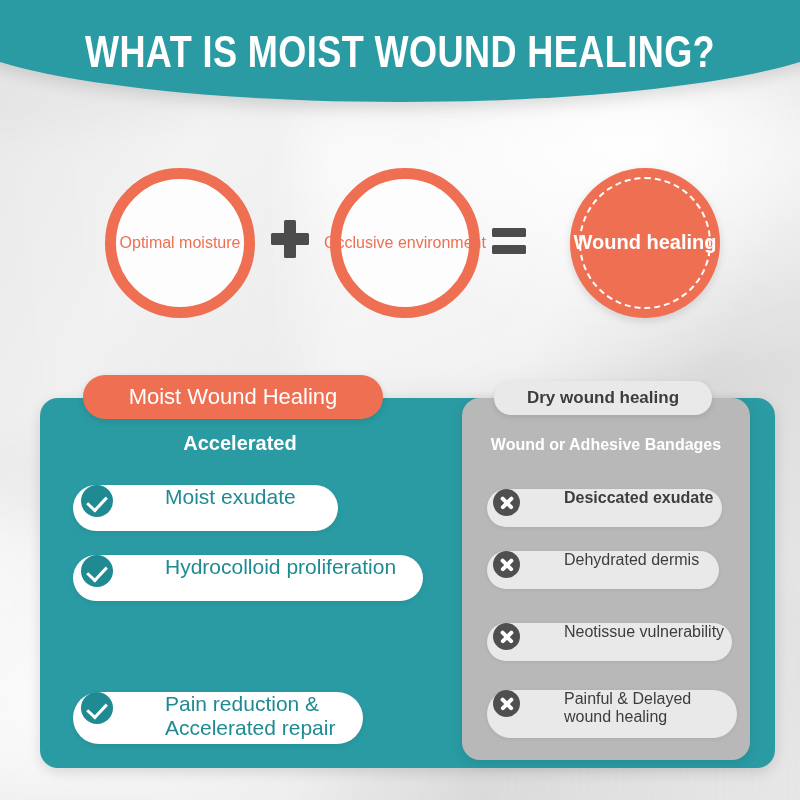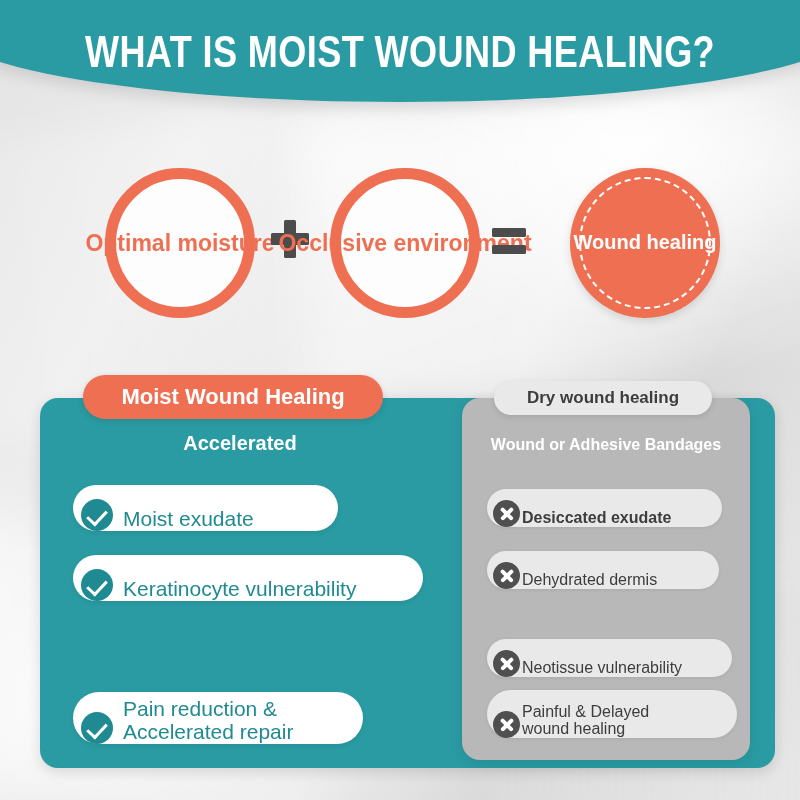--- a/index.html
+++ b/index.html
@@ -95,22 +95,22 @@
     justify-content: center;
     text-align: center;
     box-sizing: border-box;
   }
   .circle-outline {
     background: #fdfdfd;
     border: 11px solid #ef6f52;
   }
   .circle-outline .circle-label {
     color: #ef6f52;
-    font-size: 23px;
-    font-weight: bold;
+    font-size: 16px;
+    font-weight: normal;
     line-height: 1.14;
     white-space: nowrap;
   }
   .circle-1 { left: 105px; top: 0; }
   .circle-2 { left: 330px; top: 0; }
   .circle-3 {
     left: 570px; top: 0;
     background: #ef6f52;
     box-shadow: 0 3px 9px rgba(0,0,0,0.13);
   }
@@ -195,21 +195,21 @@
     box-sizing: border-box;
   }
   .pill-moist {
     left: 83px;
     top: 375px;
     width: 300px;
     height: 44px;
     background: #ef6f52;
     color: #ffffff;
     font-size: 22px;
-    font-weight: bold;
+    font-weight: normal;
     box-shadow: 0 2px 7px rgba(0,0,0,0.12);
   }
   .pill-dry {
     left: 494px;
     top: 381px;
     width: 218px;
     height: 34px;
     background: #e9e9e9;
     color: #3d3d3d;
     font-size: 17px;
@@ -232,22 +232,23 @@
   .sub-dry {
     left: 462px; top: 436px;
     width: 288px;
     font-size: 16px;
   }
 
   
   .item {
     position: absolute;
     display: flex;
-    align-items: flex-end;
+    align-items: flex-start;
     box-sizing: border-box;
+    gap: 42px;
   }
 
   .item-good {
     left: 73px;
     background: #ffffff;
     border-radius: 26px;
     height: 46px;
     padding-left: 8px;
     box-shadow: 0 2px 5px rgba(0,0,0,0.08);
   }
@@ -362,41 +363,41 @@
   <div class="col-pill pill-dry">Dry wound healing</div>
   <div class="subtitle sub-dry">Wound or Adhesive Bandages</div>
 
   <div class="item item-good" style="top:485px; width:265px;">
     <div class="check"></div>
     <div class="txt">Moist exudate</div>
   </div>
 
   <div class="item item-good" style="top:555px; width:350px;">
     <div class="check"></div>
-    <div class="txt">Keratinocyte vulnerability</div>
+    <div class="txt">Hydrocolloid proliferation</div>
   </div>
 
 
   <div class="item item-good" style="top:692px; width:290px; height:52px; border-radius:26px;">
     <div class="check"></div>
     <div class="txt">Pain reduction &amp;
 Accelerated repair</div>
   </div>
 
   <div class="item item-bad" style="top:489px; width:235px;font-weight:bold;">
     <div class="cross"></div>
     <div class="txt">Desiccated exudate</div>
   </div>
 
   <div class="item item-bad" style="top:551px; width:232px;">
     <div class="cross"></div>
     <div class="txt">Dehydrated dermis</div>
   </div>
 
-  <div class="item item-bad" style="top:623px; width:245px;margin-top:16px;">
+  <div class="item item-bad" style="top:623px; width:245px;">
     <div class="cross"></div>
     <div class="txt">Neotissue vulnerability</div>
   </div>
 
   <div class="item item-bad" style="top:690px; width:250px; height:48px; border-radius:24px;">
     <div class="cross"></div>
     <div class="txt">Painful &amp; Delayed
 wound healing</div>
   </div>
 

